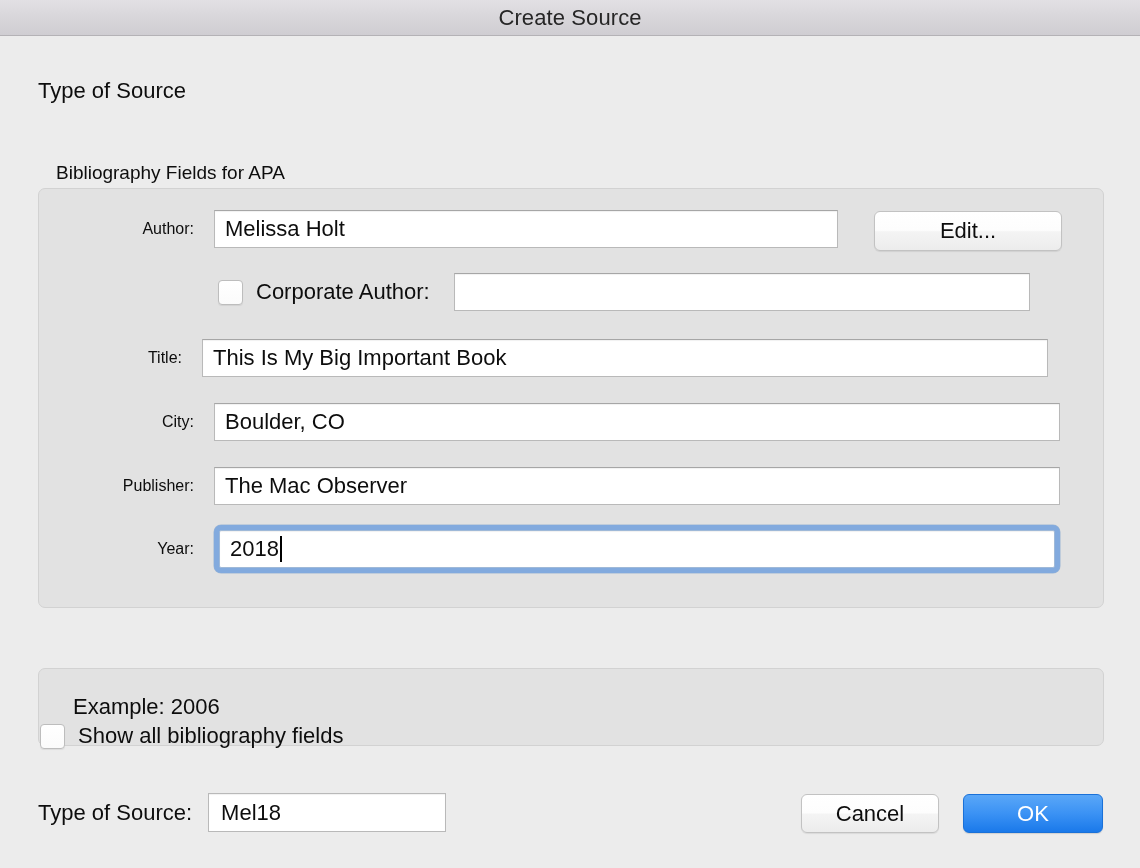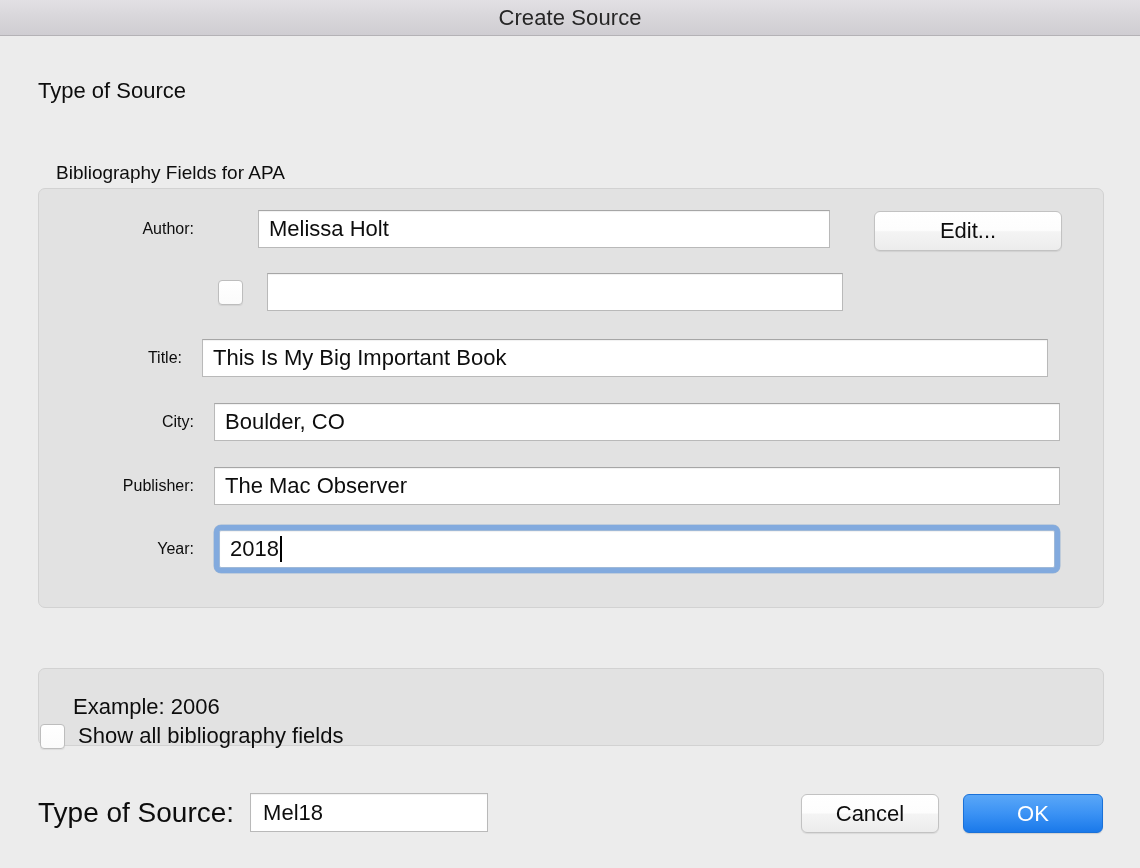--- a/index.html
+++ b/index.html
@@ -155,21 +155,21 @@
   }
 
   
   #row-author   { left: 38px;  top: 210px; }
   #row-corp     { left: 38px;  top: 273px; }
   #row-title    { left: 26px;  top: 339px; }
   #row-city     { left: 38px;  top: 403px; }
   #row-pub      { left: 38px;  top: 467px; }
   #row-year     { left: 38px;  top: 525px; }
 
-  #field-author    { width: 572px; margin-left: 44px; }
+  #field-author    { width: 624px; }
   #field-corp      { width: 576px; margin-left: 24px; }
   #field-title,
   #field-city,
   #field-publisher { width: 846px; }
 
   .field-focused {
     position: relative;
     padding: 5px;
     border-radius: 7px;
     background: #82aade;
@@ -269,21 +269,21 @@
 
   
   #bottom-left {
     position: absolute;
     left: 38px;
     top: 793px;
     display: flex;
     align-items: center;
   }
   #bottom-left .blabel {
-    font-size: 28px;
+    font-size: 22px;
     color: #0d0d0d;
     margin-right: 16px;
     white-space: nowrap;
   }
   #field-tag {
     width: 238px;
     height: 39px;
     background: #ffffff;
     border: 1px solid #b9b9b9;
     box-shadow: inset 0 1px 1px rgba(0,0,0,0.06);
@@ -336,20 +336,21 @@
 
 <div class="field-row" id="row-author">
   <div class="field-label">Author:</div>
   <div class="textfield" id="field-author">Melissa Holt</div>
 </div>
 <div class="btn" id="btn-edit">Edit...</div>
 
 <div class="field-row" id="row-corp">
   <div class="cb-wrap">
     <span class="checkbox"></span>
+    <span class="checkbox-label">Corporate Author:</span>
   </div>
   <div class="textfield" id="field-corp"></div>
 </div>
 
 <div class="field-row" id="row-title">
   <div class="field-label">Title:</div>
   <div class="textfield" id="field-title">This Is My Big Important Book</div>
 </div>
 
 <div class="field-row" id="row-city">

